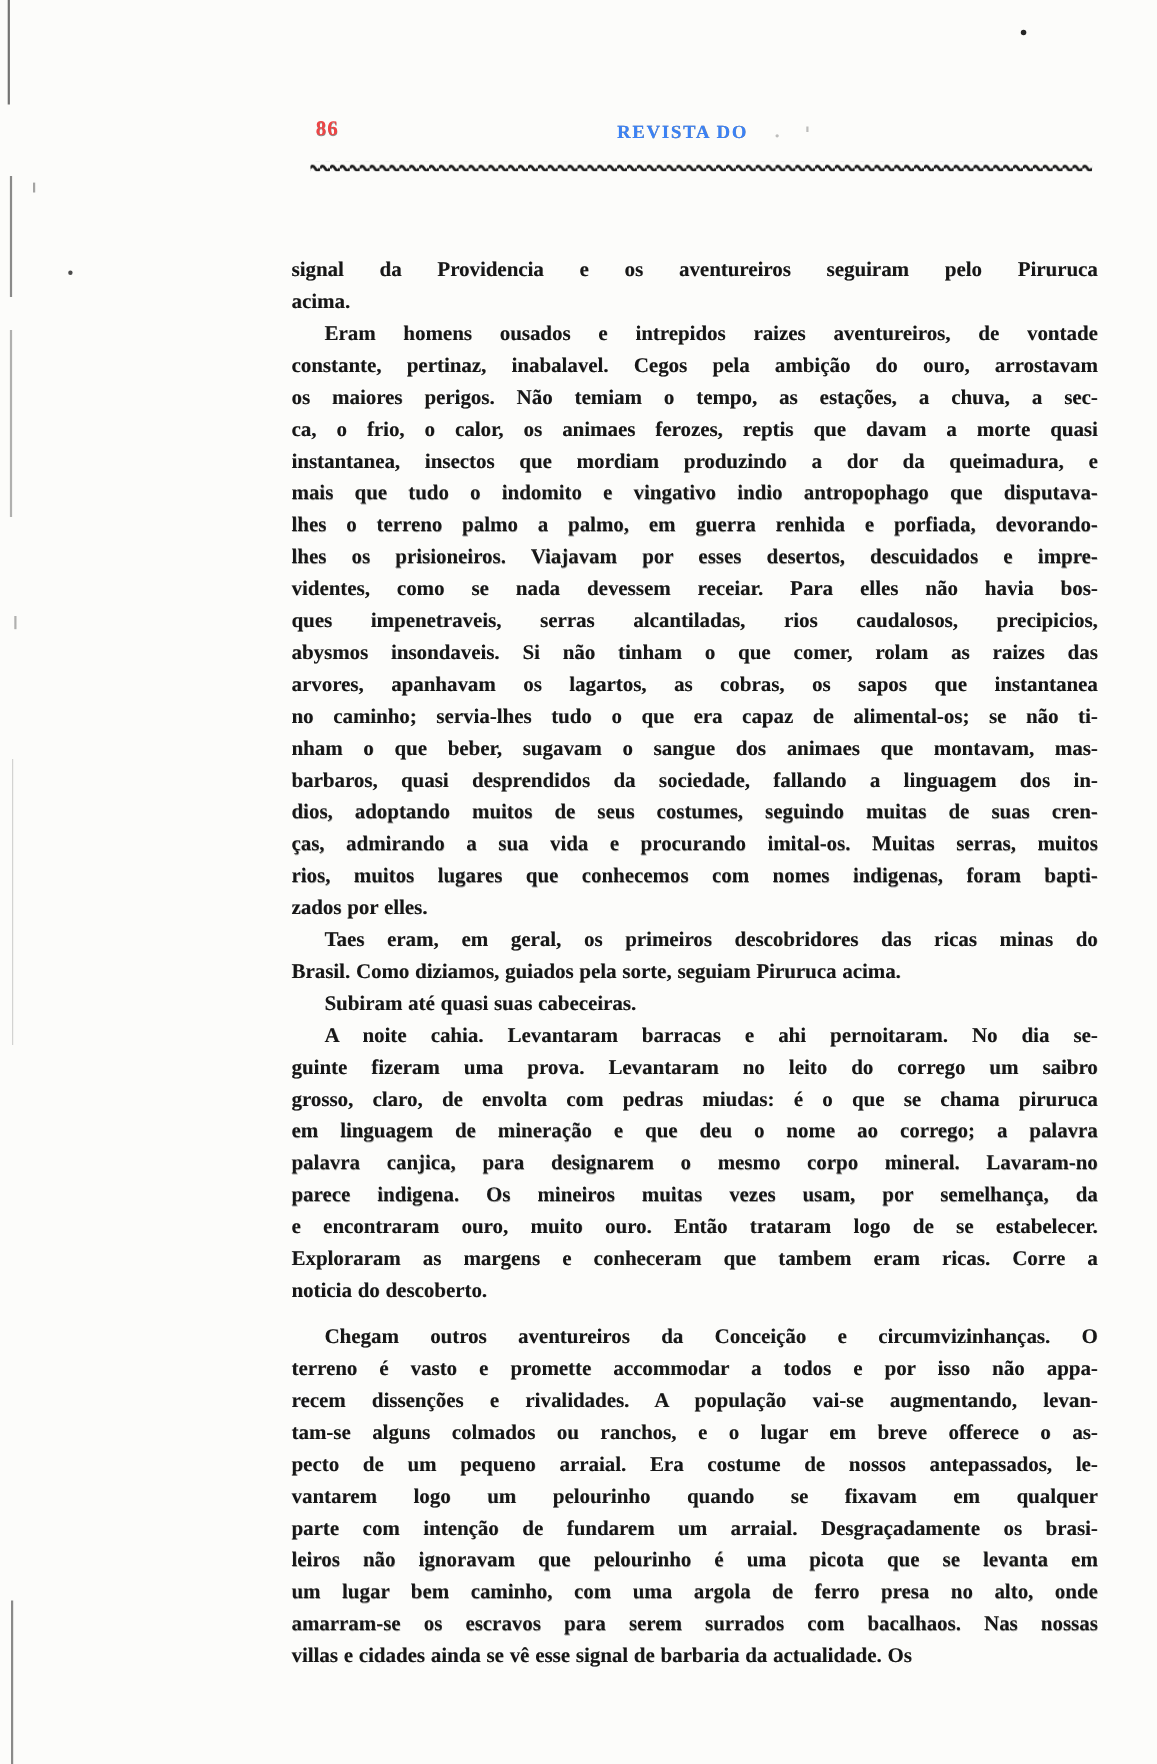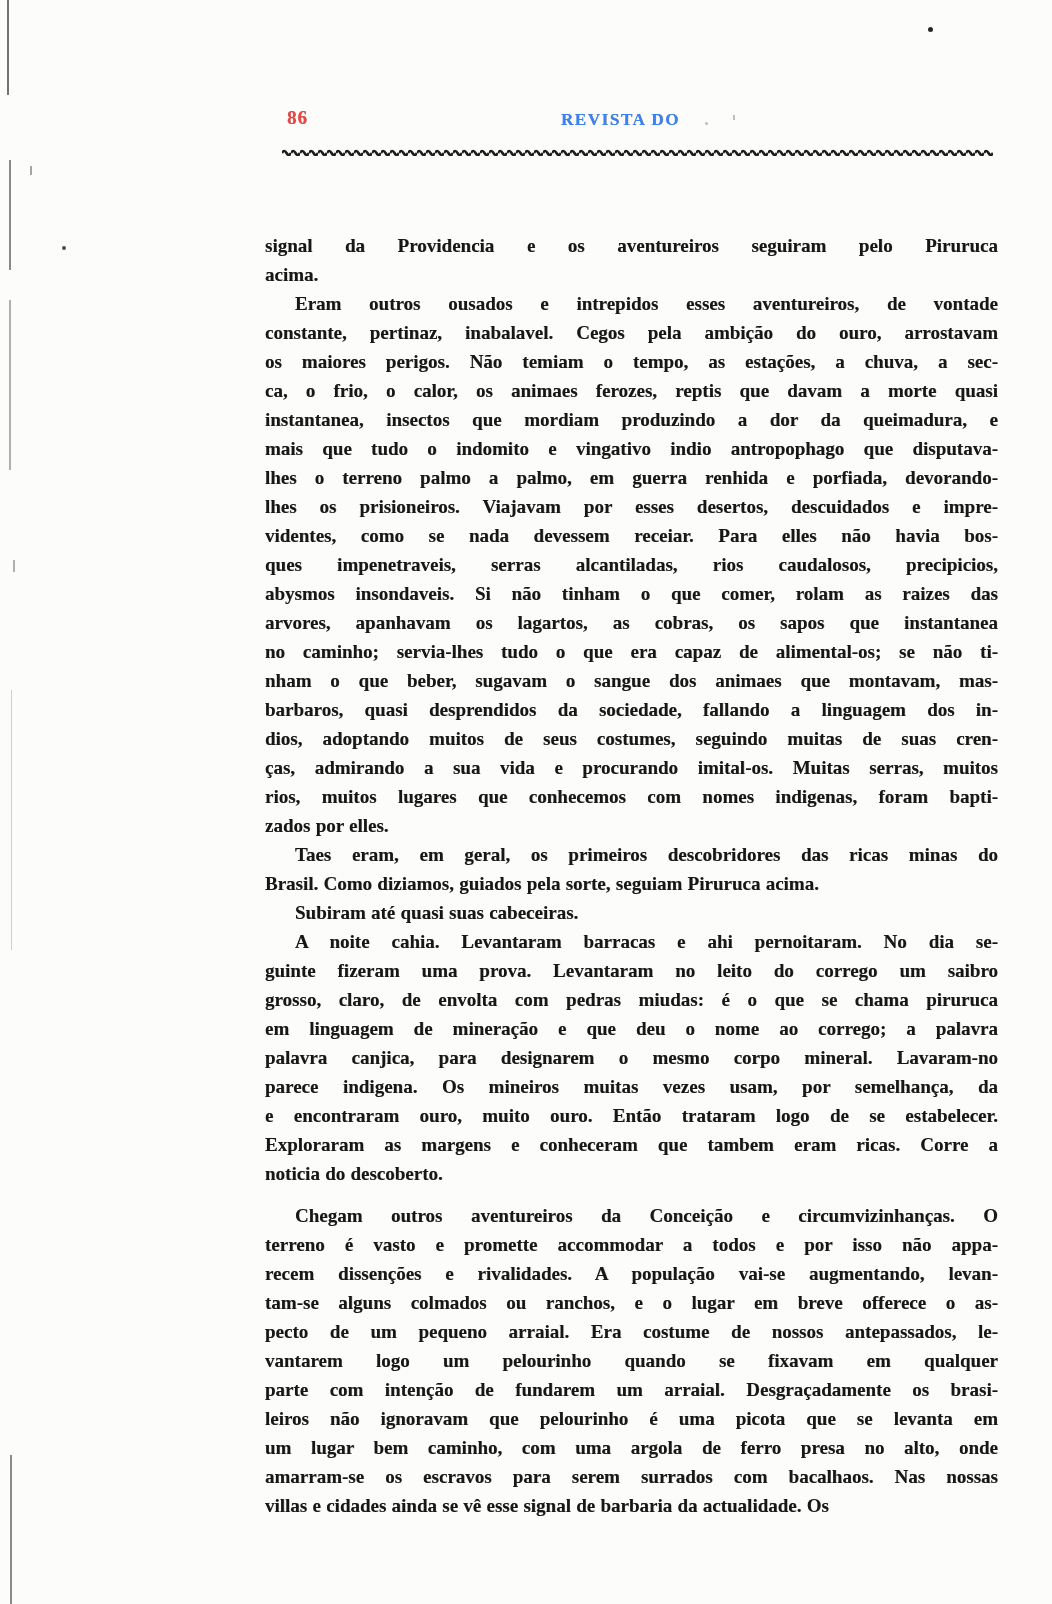--- a/index.html
+++ b/index.html
@@ -68,21 +68,21 @@
   </defs>
   <rect width="711" height="9" fill="url(#wv)"></rect>
 </svg>
 
 <div class="text-block">
     <div class="paragraph">
       <div class="line just">signal da Providencia e os aventureiros seguiram pelo Piruruca</div>
       <div class="line">acima.</div>
     </div>
     <div class="paragraph">
-      <div class="line just indent">Eram outros ousados e intrepidos esses aventureiros, de vontade</div>
+      <div class="line just indent">Eram homens ousados e intrepidos raizes aventureiros, de vontade</div>
       <div class="line just">constante, pertinaz, inabalavel. Cegos pela ambição do ouro, arrostavam</div>
       <div class="line just">os maiores perigos. Não temiam o tempo, as estações, a chuva, a sec-</div>
       <div class="line just">ca, o frio, o calor, os animaes ferozes, reptis que davam a morte quasi</div>
       <div class="line just">instantanea, insectos que mordiam produzindo a dor da queimadura, e</div>
       <div class="line just">mais que tudo o indomito e vingativo indio antropophago que disputava-</div>
       <div class="line just">lhes o terreno palmo a palmo, em guerra renhida e porfiada, devorando-</div>
       <div class="line just">lhes os prisioneiros. Viajavam por esses desertos, descuidados e impre-</div>
       <div class="line just">videntes, como se nada devessem receiar. Para elles não havia bos-</div>
       <div class="line just">ques impenetraveis, serras alcantiladas, rios caudalosos, precipicios,</div>
       <div class="line just">abysmos insondaveis. Si não tinham o que comer, rolam as raizes das</div>

